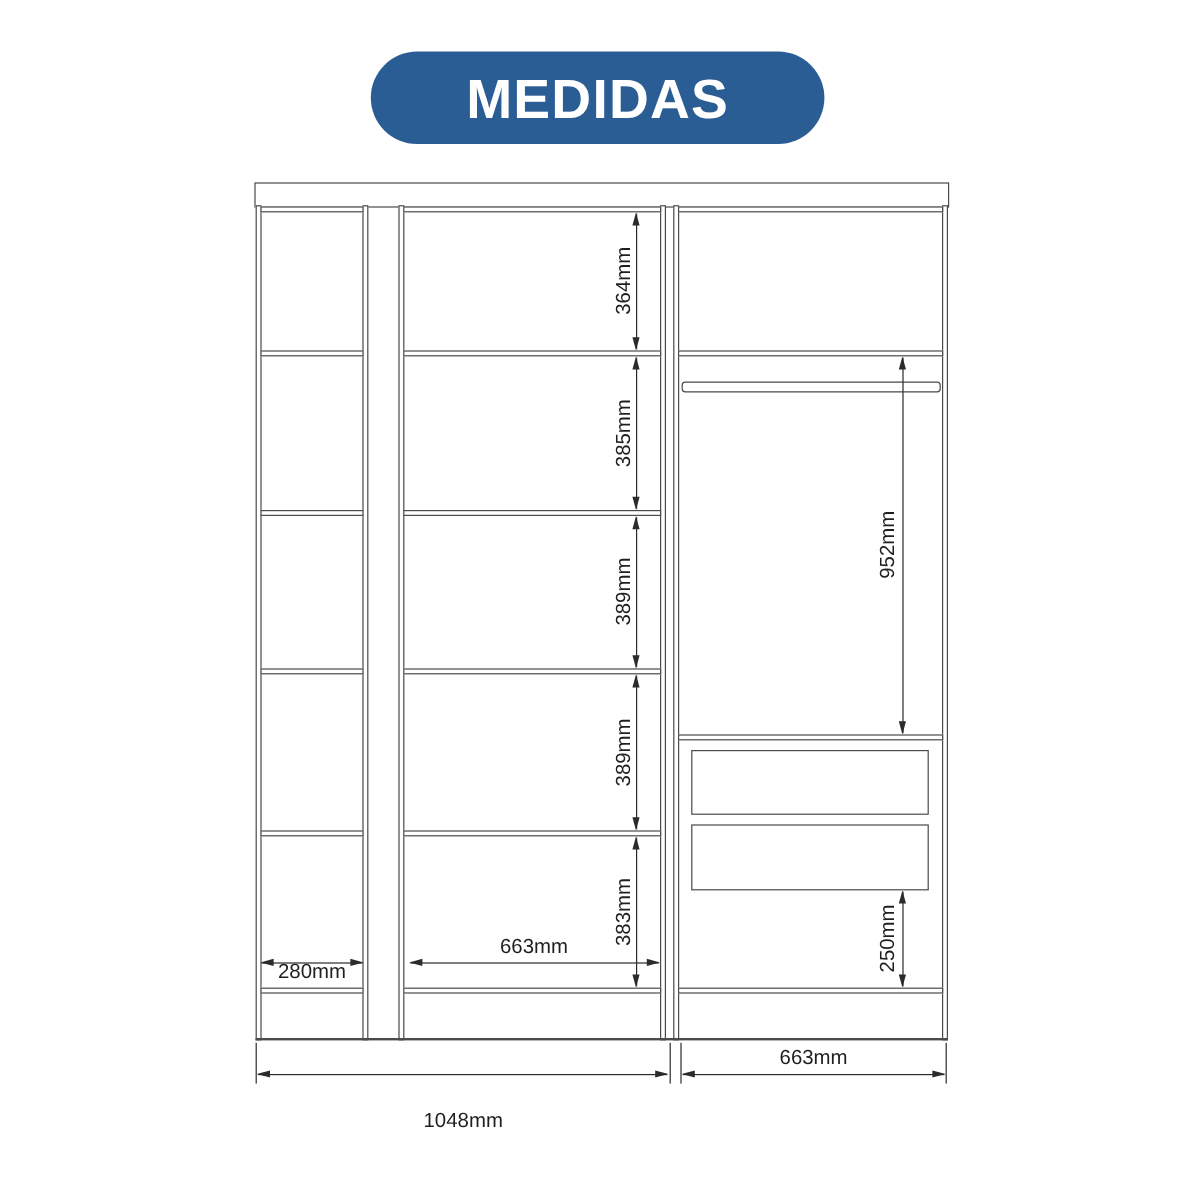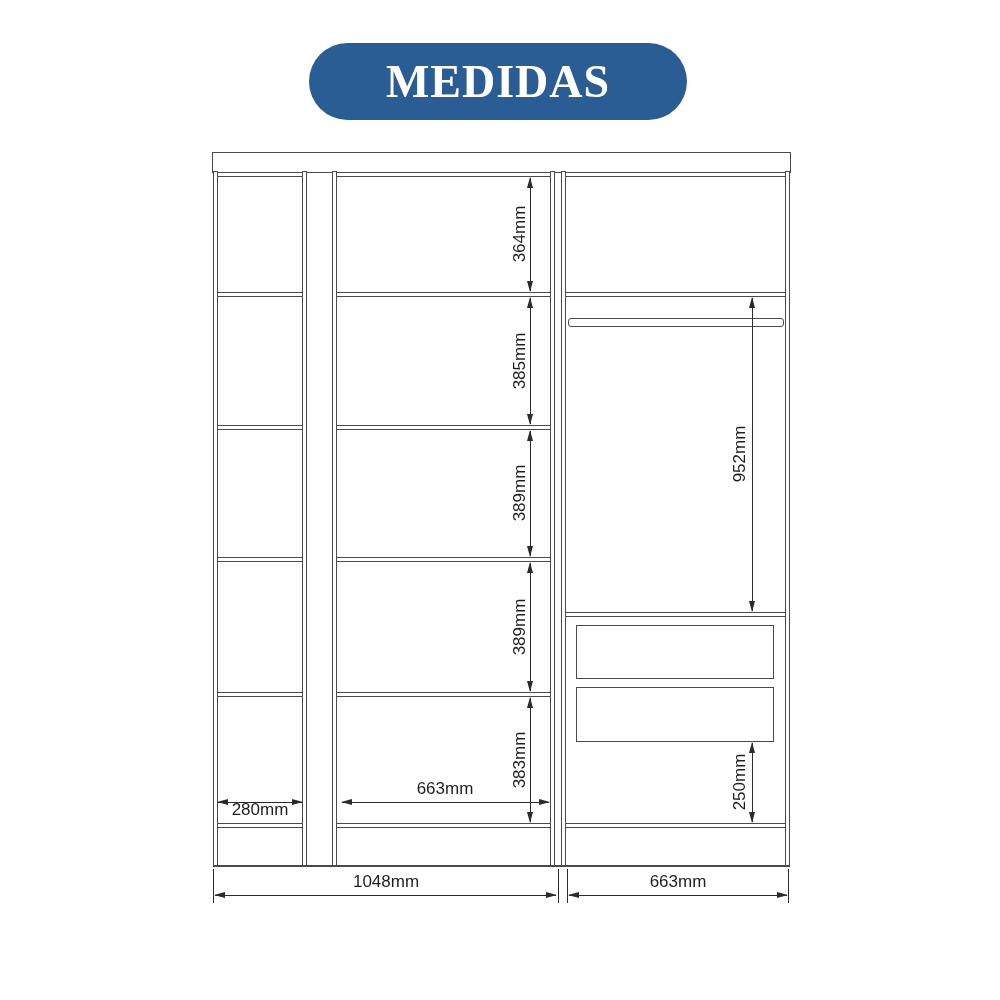--- a/index.html
+++ b/index.html
@@ -3,21 +3,21 @@
 <meta charset="utf-8">
 <title>MEDIDAS</title>
 <style>
   html,body{margin:0;padding:0;background:#ffffff;}
   body{width:1000px;height:1000px;position:relative;font-family:"Liberation Sans",sans-serif;}
   .canvas{position:absolute;left:0;top:0;width:1000px;height:1000px;background:#ffffff;overflow:hidden;}
 
   
   .pill{position:absolute;left:309px;top:43px;width:378px;height:77px;background:#2b5d95;
         border-radius:40px;display:flex;align-items:center;justify-content:center;}
-  .pill span{color:#ffffff;font-weight:bold;font-size:46px;letter-spacing:1px;font-family:Liberation Serif, serif;}
+  .pill span{color:#ffffff;font-weight:bold;font-size:46px;letter-spacing:1px;}
 
   
   .pnl{position:absolute;background:#ffffff;border:1.5px solid #4a4a4a;box-sizing:border-box;}
   .ln{position:absolute;background:#4a4a4a;}
 
   
   .dimv{position:absolute;width:1px;background:#2b2b2b;}
   .dimh{position:absolute;height:1px;background:#2b2b2b;}
   .ext{position:absolute;width:1px;background:#2b2b2b;}
   .a{position:absolute;width:0;height:0;}
@@ -134,21 +134,21 @@
 
     <div class="ext" style="left:213px;top:869px;height:34px;"></div>
     <div class="ext" style="left:558px;top:869px;height:34px;"></div>
     <div class="ext" style="left:567px;top:869px;height:34px;"></div>
     <div class="ext" style="left:788px;top:869px;height:34px;"></div>
 
     <div class="dimh" style="left:215px;top:895px;width:341px;">
       <i class="a al" style="left:-1px;top:-3px;"></i>
       <i class="a ar" style="right:-1px;top:-3px;"></i>
     </div>
-    <span class="htxt" style="left:386px;top:882px;">1048mm</span>
+    <span class="htxt" style="left:386px;top:934px;">1048mm</span>
 
     <div class="dimh" style="left:569px;top:895px;width:218px;">
       <i class="a al" style="left:-1px;top:-3px;"></i>
       <i class="a ar" style="right:-1px;top:-3px;"></i>
     </div>
     <span class="htxt" style="left:678px;top:882px;">663mm</span>
 
   </div>
 </div>
 

